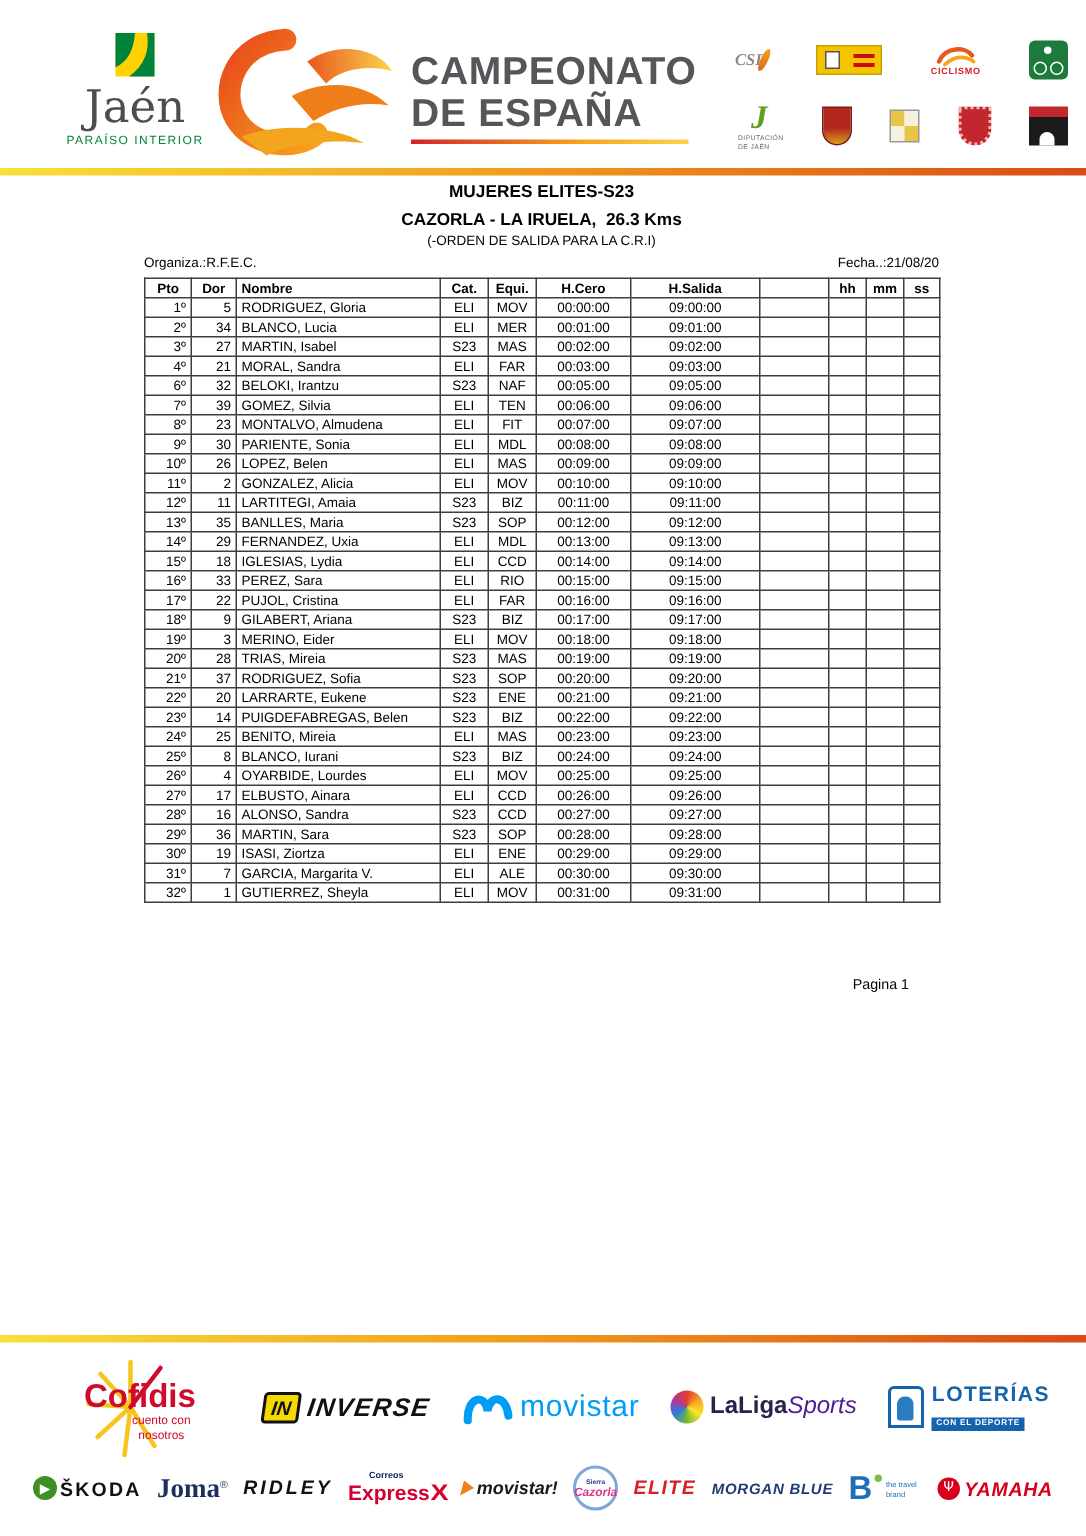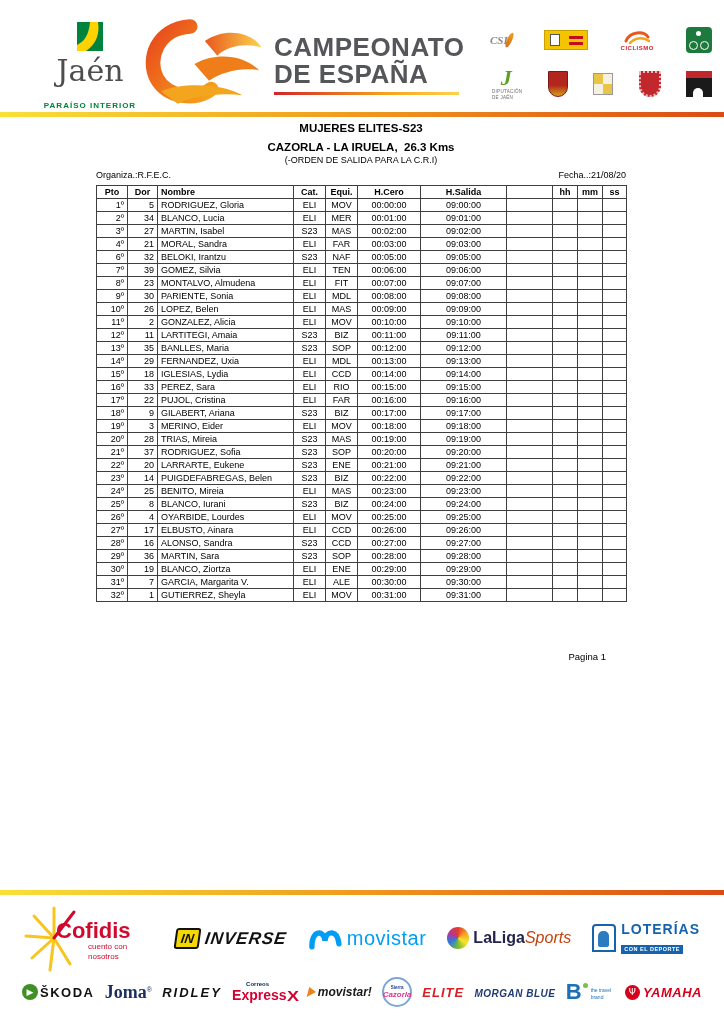--- a/index.html
+++ b/index.html
@@ -5,21 +5,21 @@
   * { margin:0; padding:0; box-sizing:border-box; }
   body { background:#888; font-family:"Liberation Sans", sans-serif; }
   .page { position:relative; width:724px; height:1024px; background:#fff; margin:0 auto; overflow:hidden; }
 
   
   .header { position:absolute; top:8px; left:0; width:724px; height:104px; }
 
   .jaen { position:absolute; left:30px; top:14px; width:120px; text-align:center; }
   .jaen-icon { display:inline-block; }
   .jaen-name { font-size:30px; color:#4d4d4d; line-height:1; letter-spacing:0px; font-family:"DejaVu Serif", serif; }
-  .jaen-tag { font-size:8px; font-weight:bold; color:#00843d; letter-spacing:1px; margin-top:15px; }
+  .jaen-tag { font-size:8px; font-weight:normal; color:#00843d; letter-spacing:1px; margin-top:2px; }
 
   .center-logo { position:absolute; left:128px; top:8px; display:flex; align-items:center; }
   .center-text { margin-left:-14px; }
   .c-line1, .c-line2 { font-size:26px; font-weight:800; color:#55565a; line-height:1.05; letter-spacing:0.5px; }
   .c-divider { height:3px; width:185px; margin:4px 0 3px 0;
                background:linear-gradient(90deg,#d2232a,#f6a21c 60%,#fcd34d); }
   .c-bottom { display:flex; align-items:flex-end; }
   .c-line3 { font-size:21px; font-weight:800; color:#f08019; line-height:1; letter-spacing:0.5px; }
   .c-sub { margin-left:5px; padding-bottom:1px; }
   .c-sub div { font-size:6px; font-weight:bold; color:#f08019; line-height:1.2; }
@@ -79,37 +79,37 @@
   td.c3, td.c4, td.c5, td.c6 { text-align:center; }
 
   .pagina { position:absolute; top:651px; left:96px; width:510px; text-align:right; font-size:9.5px; color:#000; }
 
   
   .sponsors1 { position:absolute; top:902px; left:24px; width:676px; height:72px;
                display:flex; align-items:center; justify-content:space-between; }
   .sponsors2 { position:absolute; top:978px; left:22px; width:680px; height:28px;
                display:flex; align-items:center; justify-content:space-between; }
 
-  .cofidis { position:relative; width:130px; height:72px; }
+  .cofidis { position:relative; width:130px; height:72px;text-align:center; }
   .cofidis-name { position:absolute; left:32px; top:16px; font-size:22px; font-weight:bold; color:#cf0a2c; }
   .cofidis-tag { position:absolute; left:64px; top:40px; font-size:8px; color:#cf0a2c; line-height:1.2; }
 
   .inverse { display:flex; align-items:center; transform:skewX(-8deg); }
   .inverse-in { background:#f5d800; border:2px solid #111; border-radius:3px; color:#111; font-weight:900;
                 font-size:13px; padding:1px 4px; font-style:italic; }
   .inverse-name { margin-left:5px; font-size:17px; font-weight:900; font-style:italic; color:#111; letter-spacing:1px; }
 
   .movistar { display:flex; align-items:center; }
   .movistar-name { font-size:20px; color:#019df4; margin-left:5px; letter-spacing:0.5px; }
 
   .laliga { display:flex; align-items:center; }
   .laliga-ball { width:22px; height:22px; border-radius:50%;
                  background:conic-gradient(#e53b2c,#f5a623,#f7e72a,#7cb82f,#2a7de1,#b0389a,#e53b2c); }
   .laliga-bold { font-size:16px; font-weight:900; color:#24244c; margin-left:4px; }
-  .laliga-light { font-size:16px; font-style:italic; color:#c2410c; }
+  .laliga-light { font-size:16px; font-style:italic; color:#4c1d95; }
 
   .loterias { display:flex; align-items:center; }
   .lot-box { width:24px; height:28px; border:2.5px solid #1563ad; border-radius:4px 4px 0 0; position:relative; }
   .lot-hand { position:absolute; left:4px; top:5px; width:11px; height:16px; background:#2a7bbf; border-radius:5px 5px 2px 2px; }
   .lot-text { margin-left:5px; }
   .lot-name { font-size:14px; font-weight:900; color:#1563ad; letter-spacing:1px; }
   .lot-badge { margin-top:1px; background:#1563ad; color:#fff; font-size:5.5px; font-weight:bold;
                padding:1.5px 3px; display:inline-block; letter-spacing:0.5px; }
 
   .skoda { display:flex; align-items:center; }
@@ -660,21 +660,21 @@
             <td class="c5">00:28:00</td>
             <td class="c6">09:28:00</td>
             <td class="c7"></td>
             <td class="c8"></td>
             <td class="c9"></td>
             <td class="c10"></td>
           </tr>
           <tr>
             <td class="c0">30º</td>
             <td class="c1">19</td>
-            <td class="c2">BLANCO, Ziortza</td>
+            <td class="c2">ISASI, Ziortza</td>
             <td class="c3">ELI</td>
             <td class="c4">ENE</td>
             <td class="c5">00:29:00</td>
             <td class="c6">09:29:00</td>
             <td class="c7"></td>
             <td class="c8"></td>
             <td class="c9"></td>
             <td class="c10"></td>
           </tr>
           <tr>

